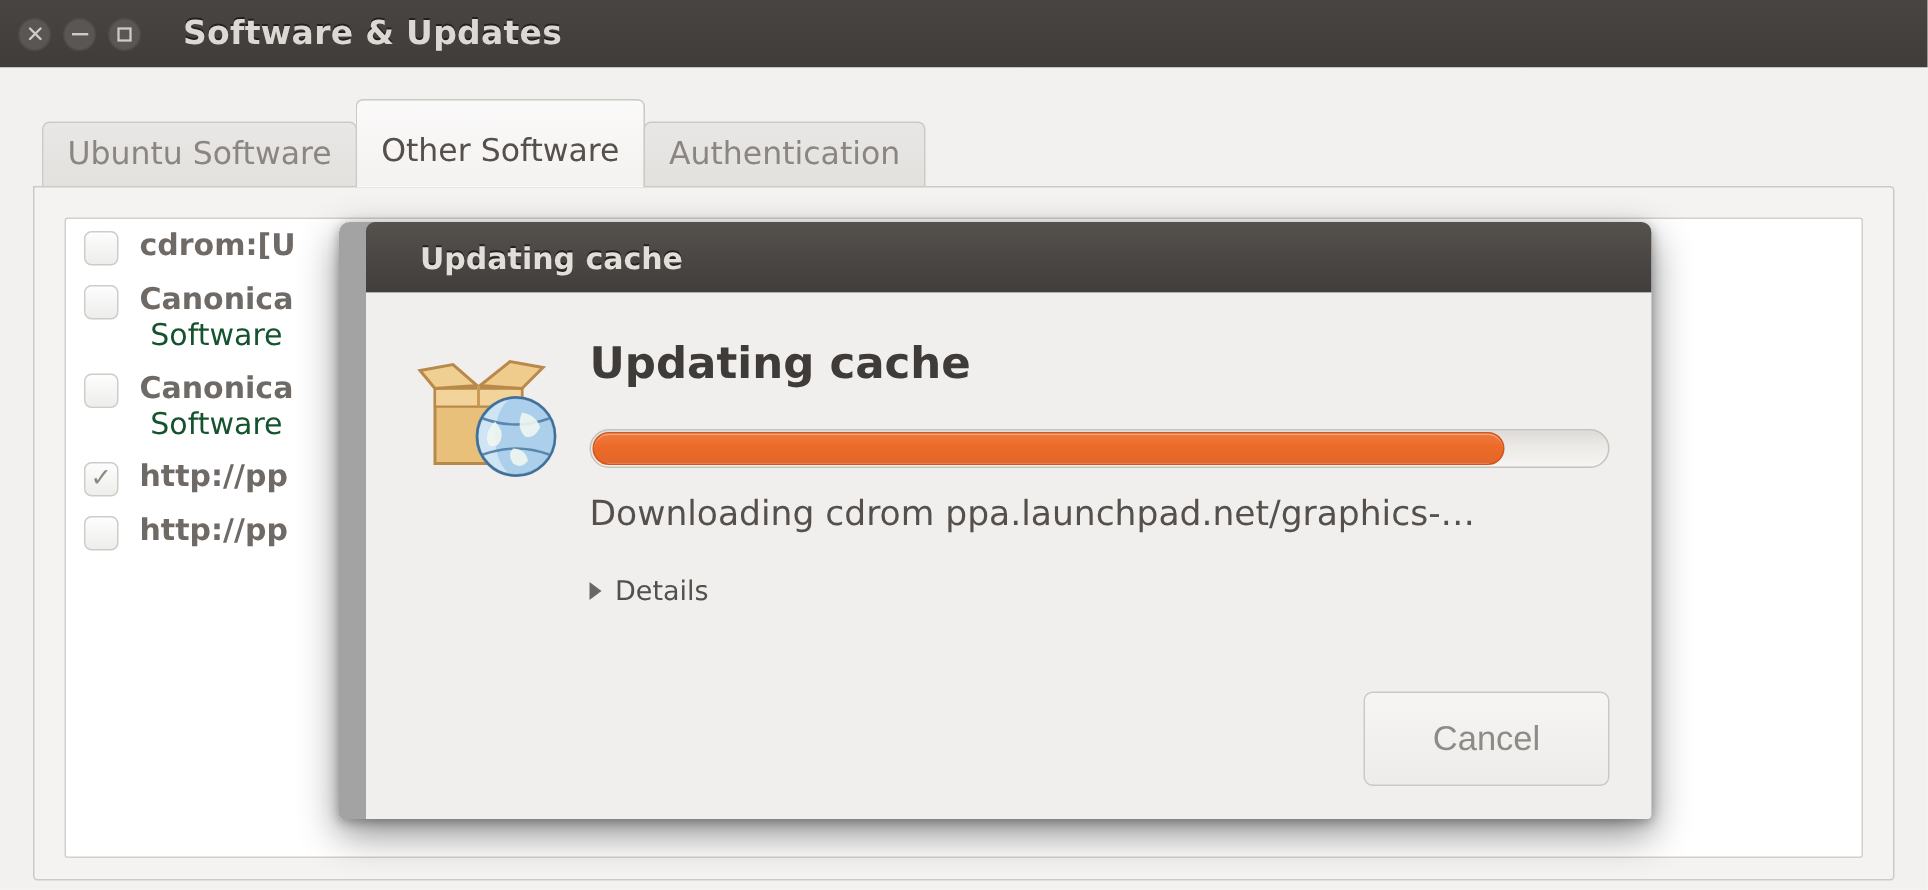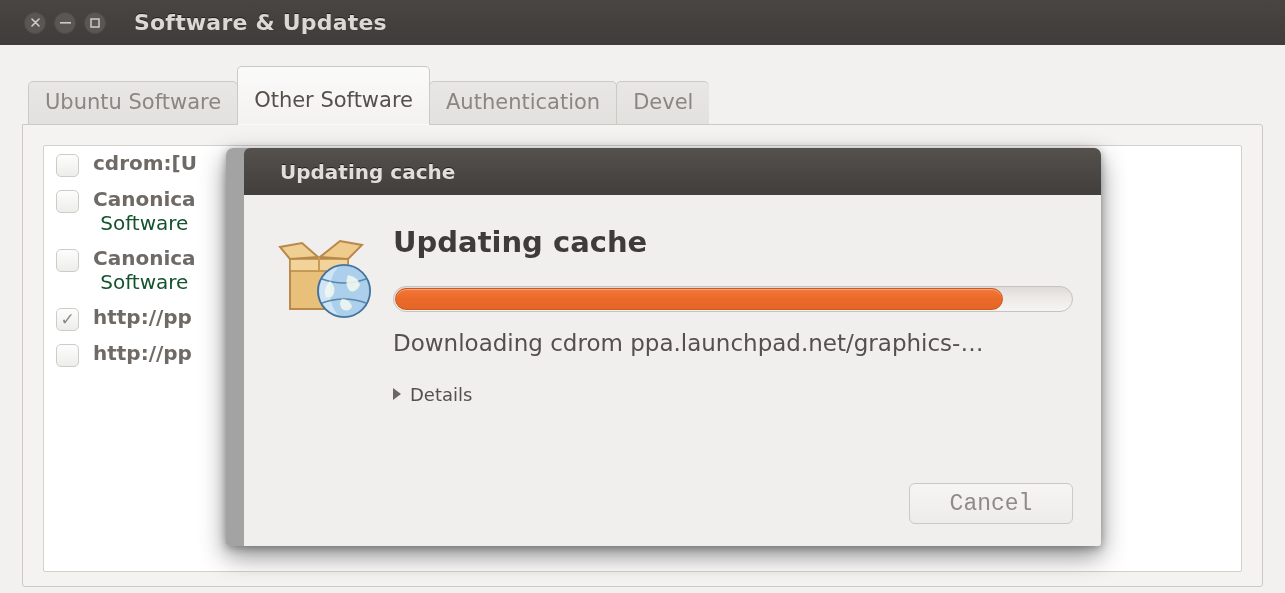--- a/index.html
+++ b/index.html
@@ -20,21 +20,21 @@
   }
 
   
   .titlebar {
     position: absolute;
     top: 0; left: 0; right: 0;
     height: 45px;
     background: linear-gradient(to bottom, #494542 0%, #403c39 100%);
     display: flex;
     align-items: center;
-    padding-left: 24px;
+    padding-left: 12px;
   }
   .win-buttons { display: flex; gap: 8px; align-items: center; }
   .win-btn {
     width: 22px; height: 22px; border-radius: 50%;
     background: #5a5653;
     border: 1px solid #504c49;
     display: flex; align-items: center; justify-content: center;
     color: #c8c4c0;
     font-size: 11px;
     line-height: 1;
@@ -230,28 +230,28 @@
     border-top: 6px solid transparent;
     border-bottom: 6px solid transparent;
   }
   .details-label { font-size: 18px; color: #55504b; }
 
   .cancel-btn {
     position: absolute;
     right: 28px;
     bottom: 22px;
     width: 164px;
-    height: 41px;
+    height: 63px;
     border-radius: 6px;
     background: linear-gradient(to bottom, #f6f5f4 0%, #eeecea 100%);
     border: 1px solid #ccc8c3;
     color: #8e8a85;
     font-size: 23px;
     display: flex; align-items: center; justify-content: center;
-    font-family: Liberation Mono, monospace;
+    font-family: Liberation Sans, sans-serif;
   }
 </style>
 </head>
 <body>
 
 <div class="app-window">
 
   <div class="titlebar">
     <div class="win-buttons">
       <div class="win-btn">
@@ -283,23 +283,20 @@
     <div class="tabs">
       <div class="tab">
         <span>Ubuntu Software</span>
       </div>
       <div class="tab active">
         <span>Other Software</span>
       </div>
       <div class="tab">
         <span>Authentication</span>
       </div>
-      <div class="tab clipped">
-        <span>Devel</span>
-      </div>
     </div>
   </div>
 
   <div class="notebook-page">
     <div class="source-list">
 
       <div class="source-row">
         <div class="chk"></div>
         <div class="src-text">
           <div class="src-line1">

